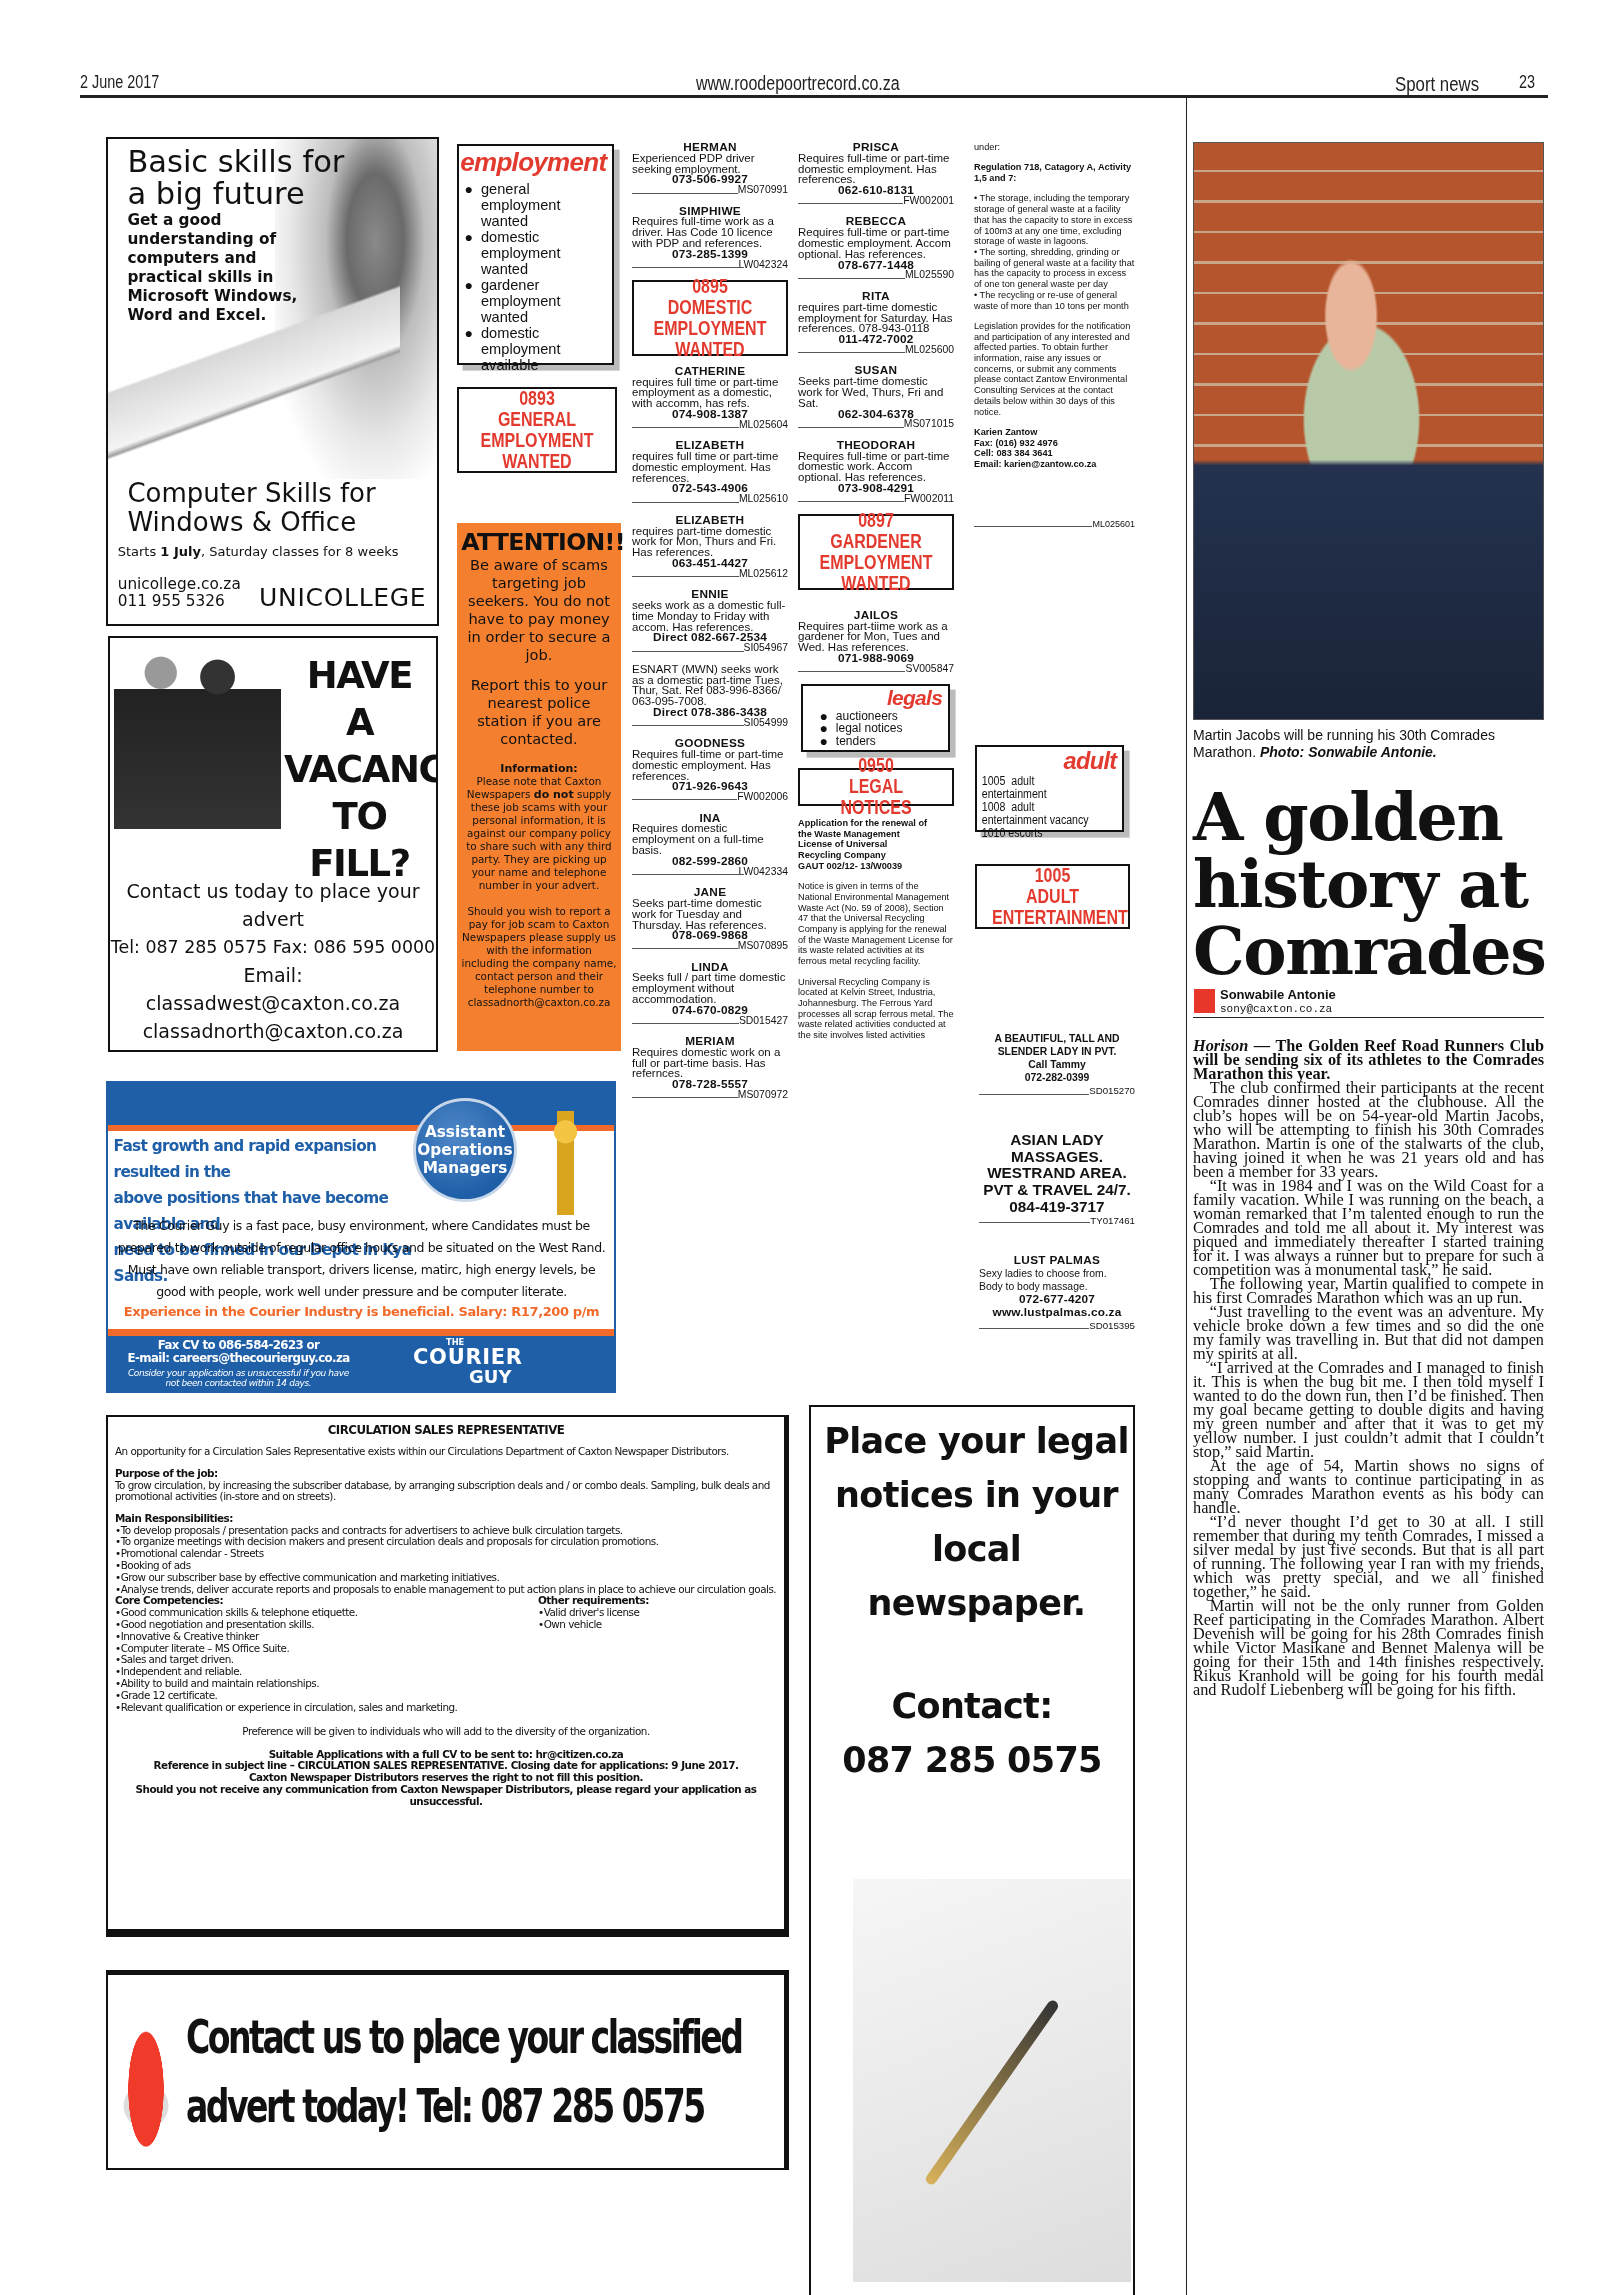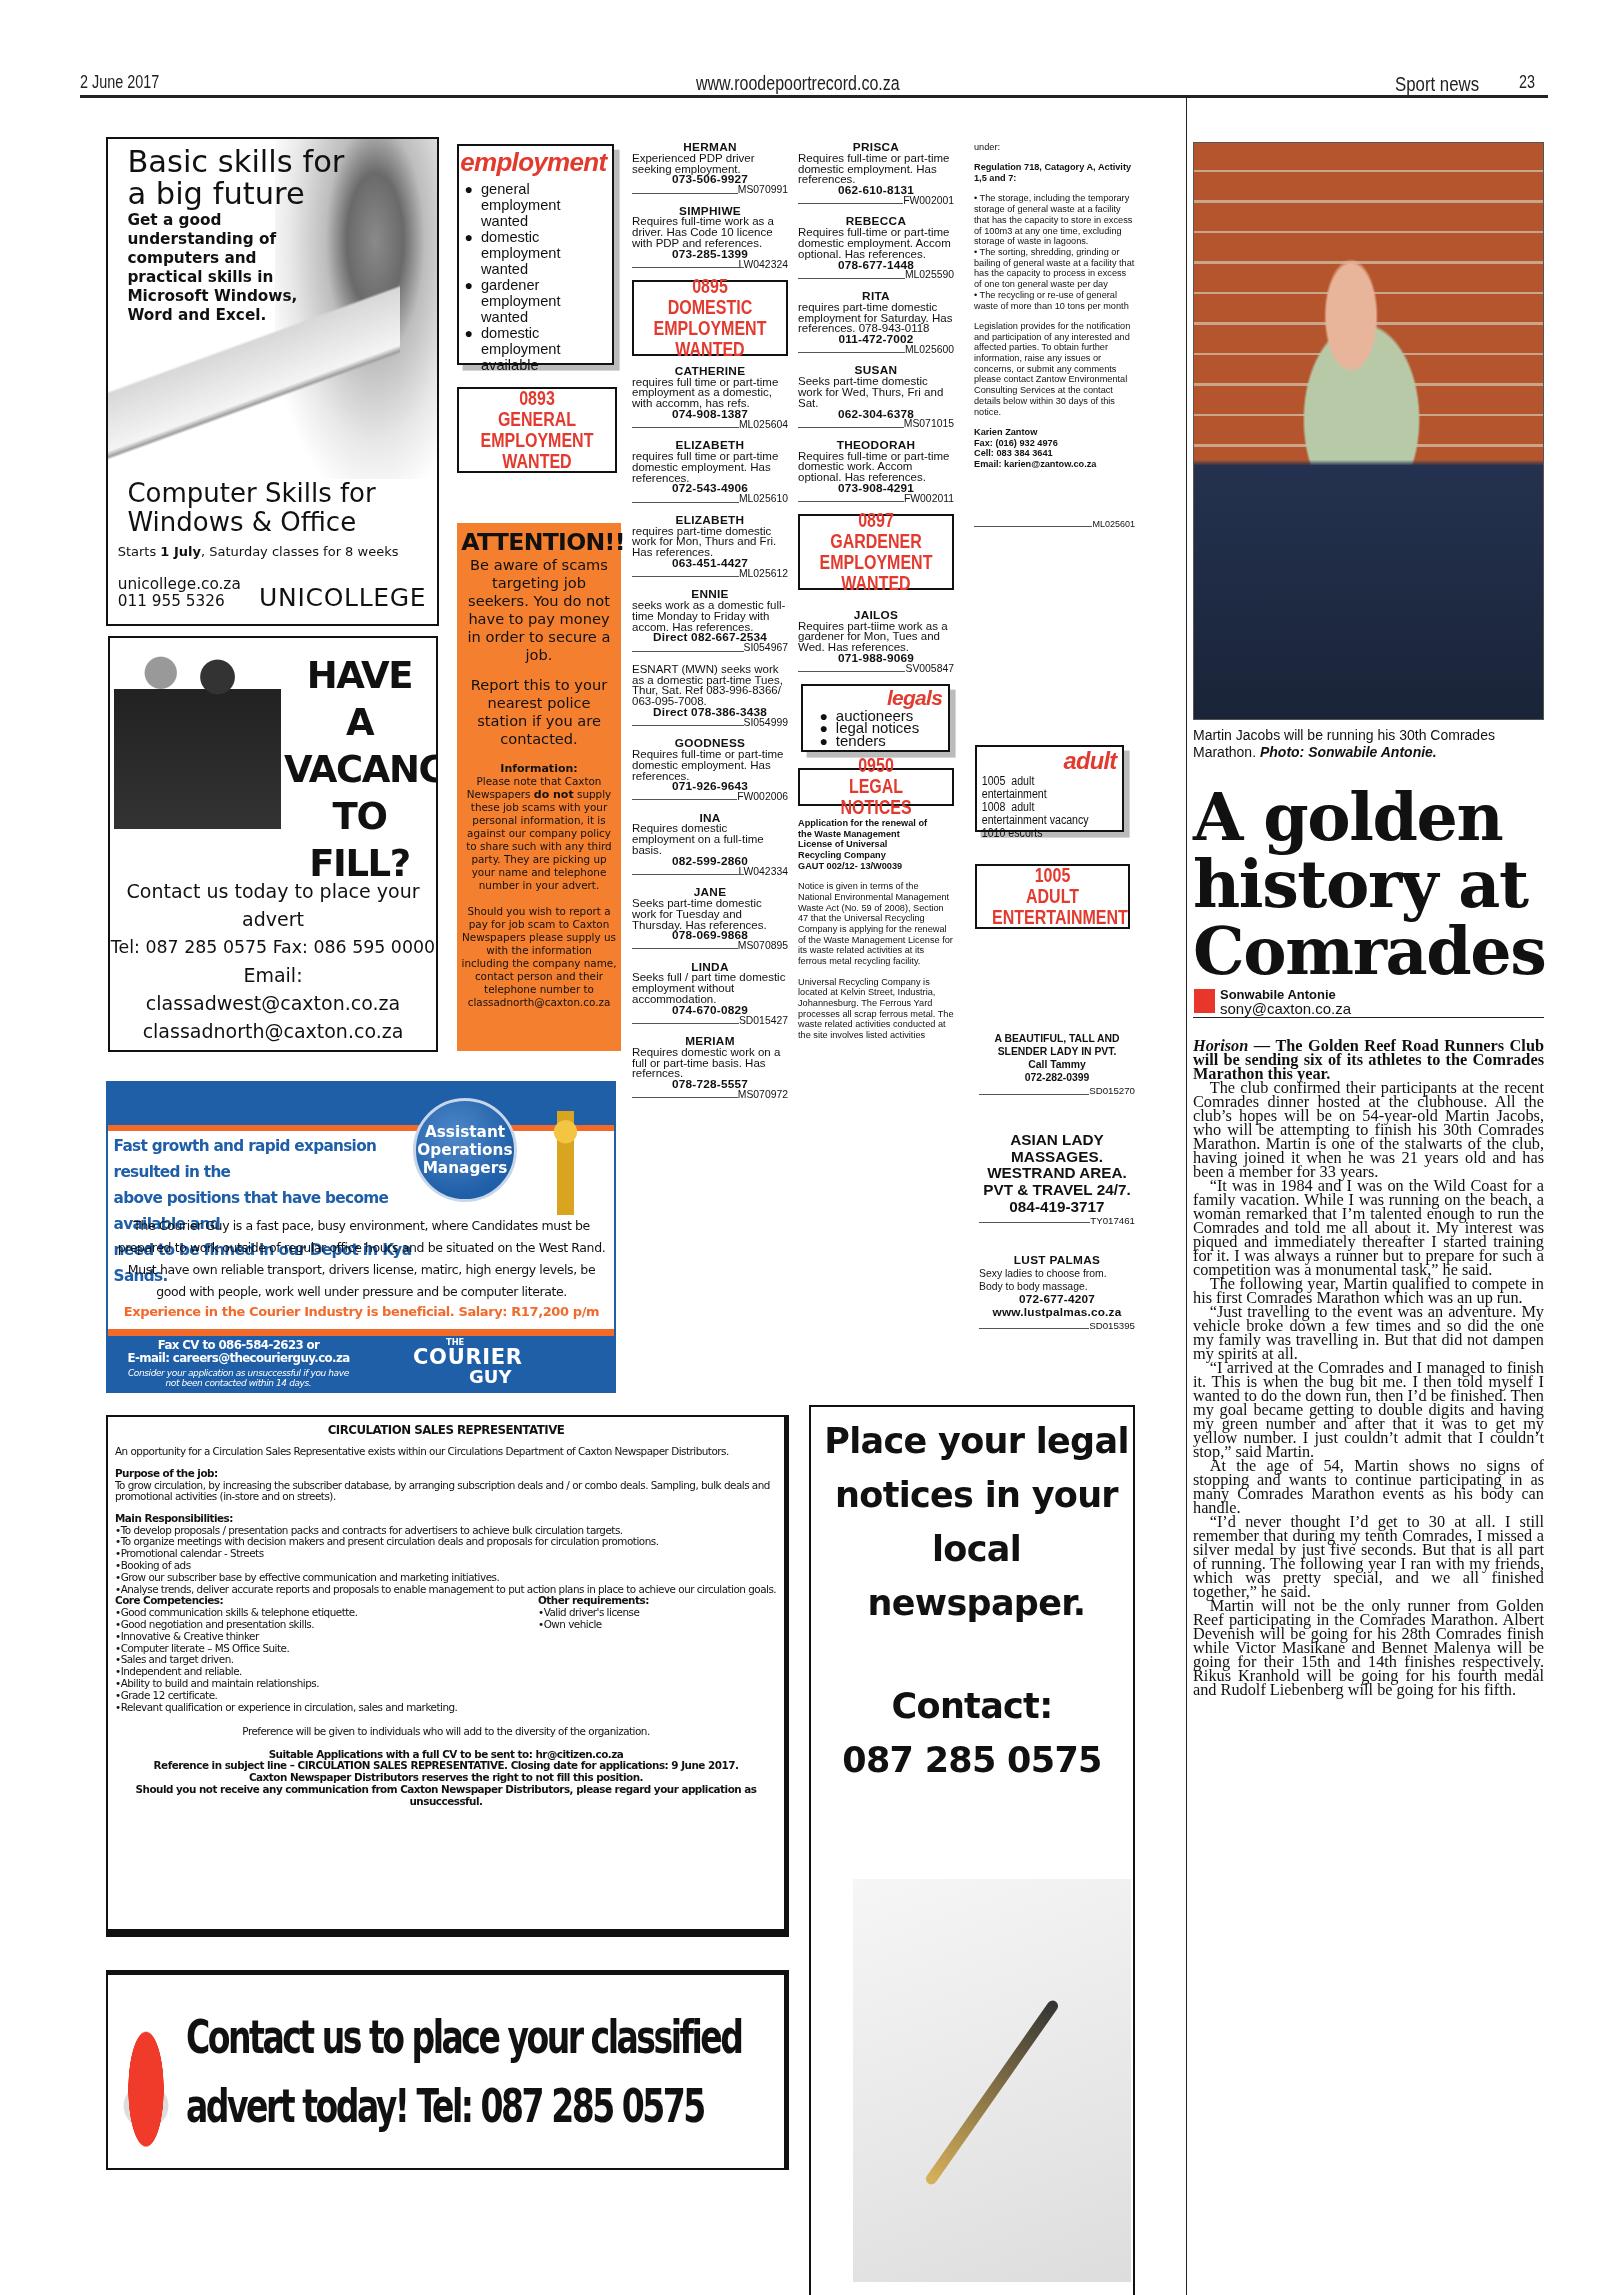--- a/index.html
+++ b/index.html
@@ -88,21 +88,21 @@
   
   .photo { background:
     linear-gradient(180deg, rgba(0,0,0,0) 55%, #24324f 56%, #1a2438 100%),
     radial-gradient(ellipse at 45% 30%, #e9b59a 0 9%, transparent 10%),
     radial-gradient(ellipse at 48% 48%, #b8c9a8 0 22%, transparent 23%),
     repeating-linear-gradient(0deg, #b5552d 0 28px, #c9a68a 28px 30.5px),
     #b5552d; }
   .caption { font-family:"Liberation Sans", sans-serif; font-size: 14px; line-height: 17.4px; }
   .headline { font-family:"DejaVu Serif", serif; font-weight: bold; font-size: 65px; line-height: 67px; letter-spacing: -1.4px; }
   .byline-name { font-weight: bold; font-size: 13px; }
-  .byline-mail { font-size: 15px; }
+  .byline-mail { font-size: 11px; font-family: Liberation Mono, monospace; }
   .article { font-family:"Liberation Serif", serif; font-size: 16.3px; line-height: 14px; text-align: justify; }
   .article p { text-indent: 16.7px; }
   .article p.lead { text-indent: 0; font-weight: bold; }
 </style>
 </head>
 <body>
 
 <div class="abs hdr" style="left:80px;top:72px;">2 June 2017</div>
 <div class="abs hdr" style="left:696px;top:72px;font-size:20px;">www.roodepoortrecord.co.za</div>
 <div class="abs hdr" style="left:1395px;top:72px;font-size:21px;">Sport news</div>
@@ -387,21 +387,21 @@
     <div class="cl-name">JAILOS</div>
     <div class="cl-body">Requires part-tiime work as a gardener for Mon, Tues and Wed. Has references.</div>
     <div class="cl-phone">071-988-9069</div>
     <div class="cl-ref">
         <span class="ln"></span>
         <span>SV005847</span>
       </div>
   </div>
   <div class="index-box" style="height:68px;margin:0 4.2px 15.3px 2.8px;">
     <div class="index-title" style="text-align:right;padding-right:5.6px;font-size:21px;line-height:23.6px;">legals</div>
-    <ul class="index-list" style="font-size:15px;line-height:12.5px;padding-left:11px;">
+    <ul class="index-list" style="font-size:12px;line-height:12.5px;padding-left:11px;">
       <li>auctioneers</li>
       <li>legal notices</li>
       <li>tenders</li>
     </ul>
   </div>
   <div class="cat-box" style="height:38px;margin-bottom:12.5px;">
     <span>0950</span>
     <span>LEGAL NOTICES</span>
   </div>
   <div class="legal">

